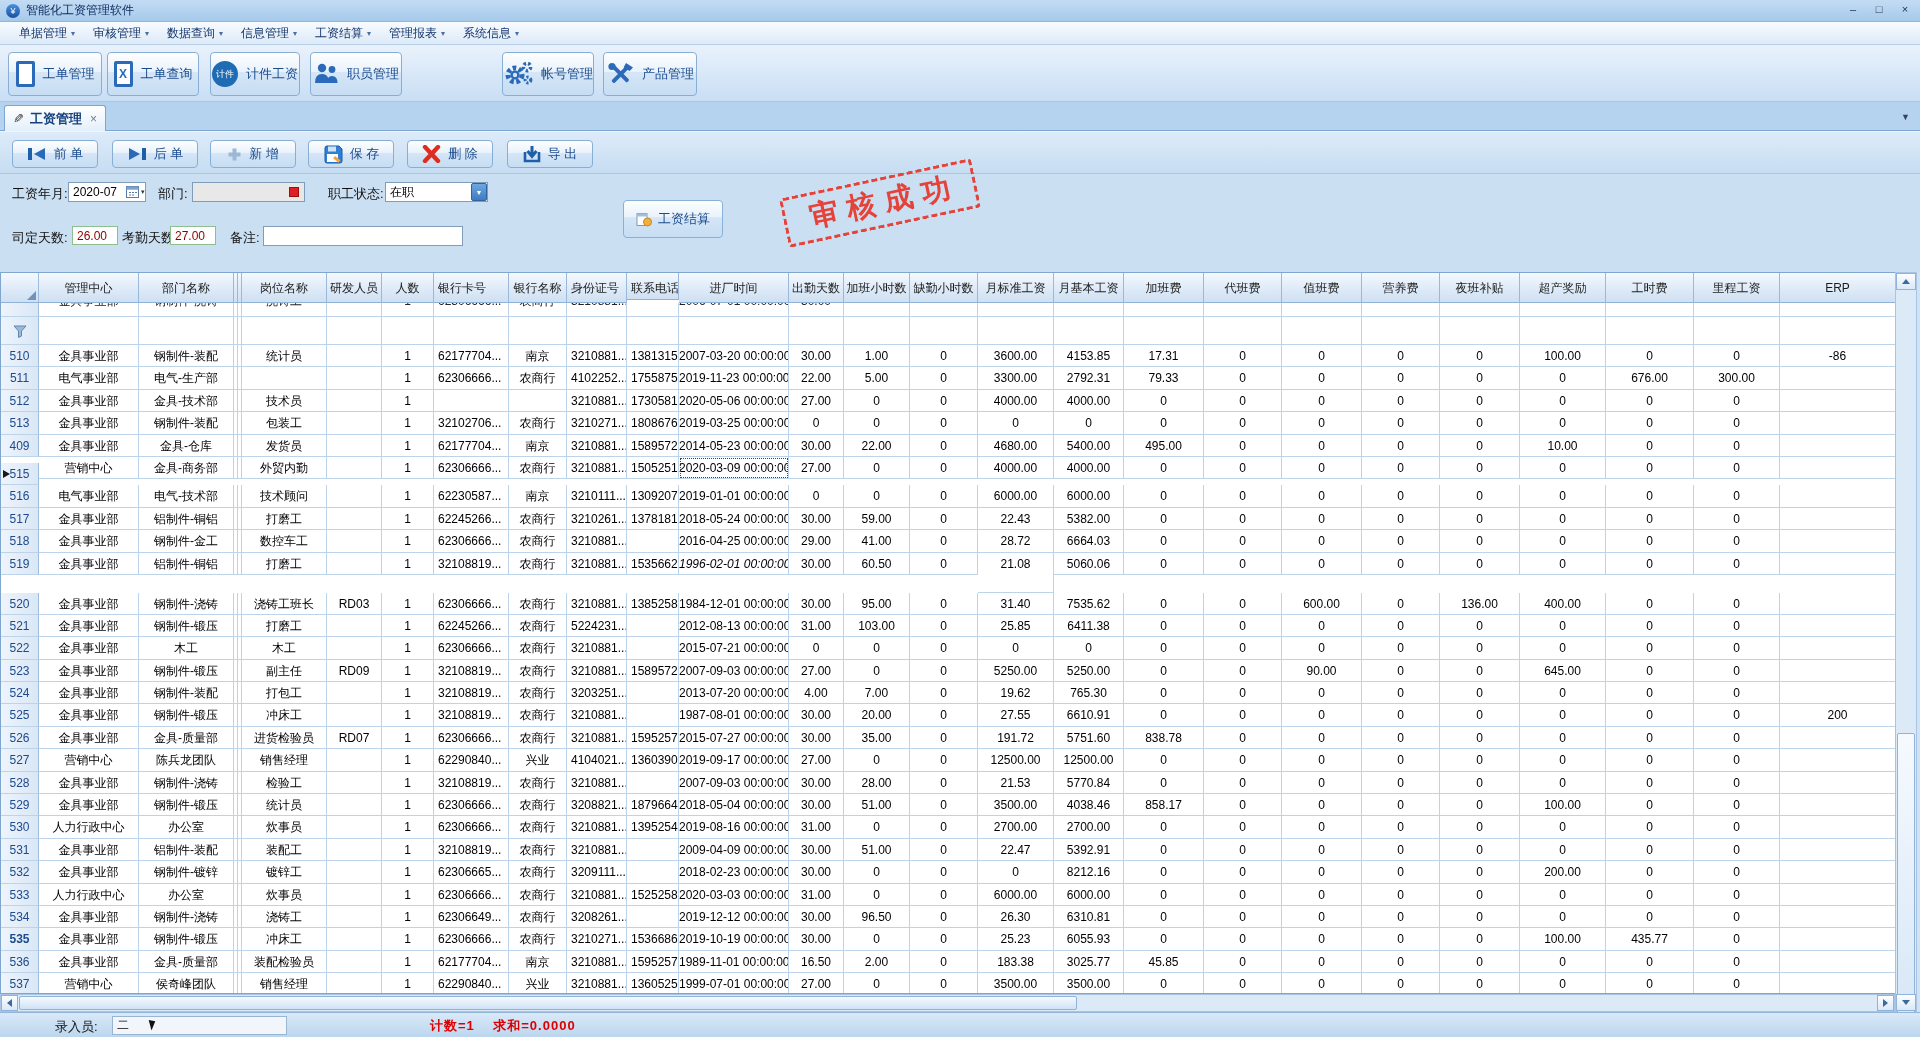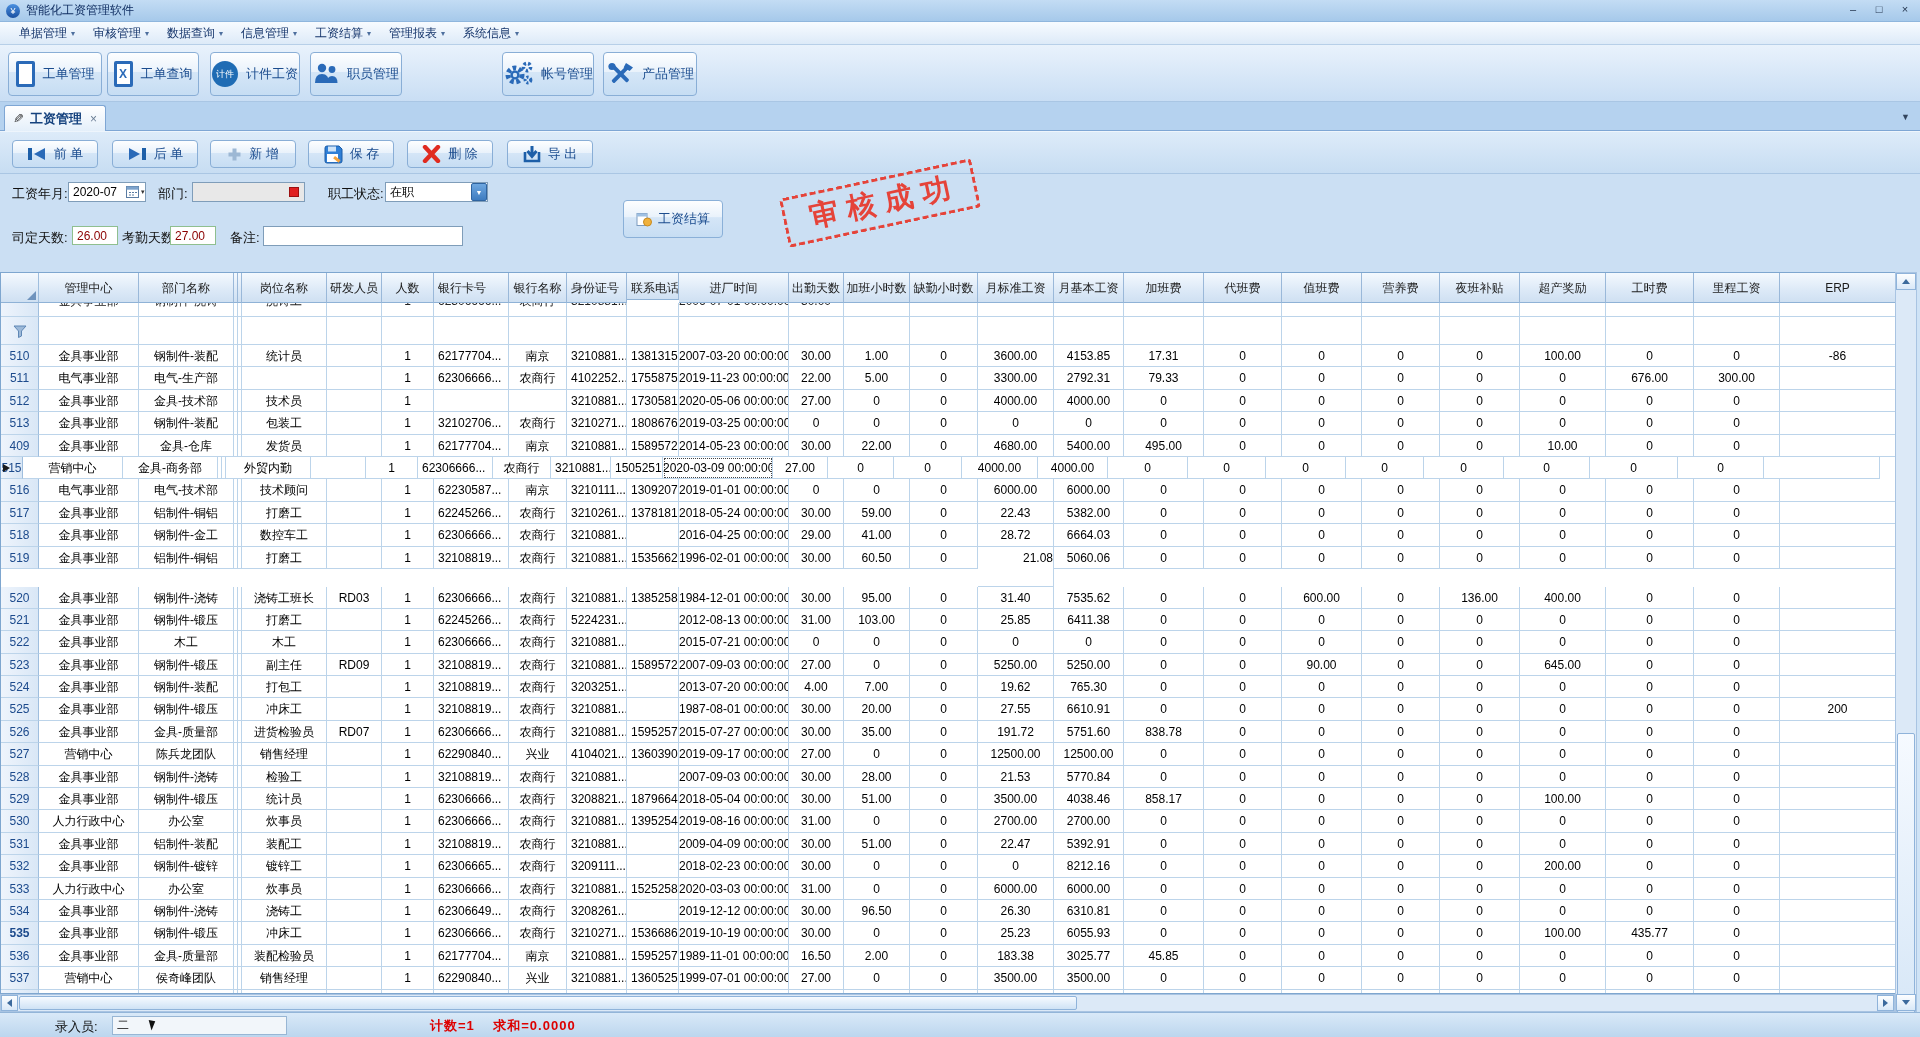--- a/index.html
+++ b/index.html
@@ -576,21 +576,21 @@
       <div class="gcell" style="width: 78px; height: 22.4px; line-height: 22.4px;">0</div>
       <div class="gcell" style="width: 80px; height: 22.4px; line-height: 22.4px;">0</div>
       <div class="gcell" style="width: 78px; height: 22.4px; line-height: 22.4px;">0</div>
       <div class="gcell" style="width: 80px; height: 22.4px; line-height: 22.4px;">0</div>
       <div class="gcell" style="width: 86px; height: 22.4px; line-height: 22.4px;">10.00</div>
       <div class="gcell" style="width: 88px; height: 22.4px; line-height: 22.4px;">0</div>
       <div class="gcell" style="width: 86px; height: 22.4px; line-height: 22.4px;">0</div>
       <div class="gcell" style="width: 116px; height: 22.4px; line-height: 22.4px;"></div>
     </div>
     <div class="grow">
-      <div class="gcell rowhead" style="width: 22px; height: 22.4px; line-height: 22.4px;">515<span class="sel-arrow"></span></div>
+      <div class="gcell rowhead" style="width: 38px; height: 22.4px; line-height: 22.4px; margin-top: 6px;">515<span class="sel-arrow"></span></div>
       <div class="gcell" style="width: 100px; height: 22.4px; line-height: 22.4px;">营销中心</div>
       <div class="gcell" style="width: 95px; height: 22.4px; line-height: 22.4px;">金具-商务部</div>
       <div class="gcell" style="width: 4px; height: 22.4px; line-height: 22.4px;"></div>
       <div class="gcell" style="width: 4px; height: 22.4px; line-height: 22.4px;"></div>
       <div class="gcell" style="width: 85px; height: 22.4px; line-height: 22.4px;">外贸内勤</div>
       <div class="gcell" style="width: 55px; height: 22.4px; line-height: 22.4px;"></div>
       <div class="gcell" style="width: 52px; height: 22.4px; line-height: 22.4px;">1</div>
       <div class="gcell lalign" style="width: 75px; height: 22.4px; line-height: 22.4px;">62306666...</div>
       <div class="gcell" style="width: 58px; height: 22.4px; line-height: 22.4px;">农商行</div>
       <div class="gcell lalign" style="width: 60px; height: 22.4px; line-height: 22.4px;">3210881...</div>
@@ -704,25 +704,25 @@
       <div class="gcell" style="width: 95px; height: 22.4px; line-height: 22.4px;">铝制件-铜铝</div>
       <div class="gcell" style="width: 4px; height: 22.4px; line-height: 22.4px;"></div>
       <div class="gcell" style="width: 4px; height: 22.4px; line-height: 22.4px;"></div>
       <div class="gcell" style="width: 85px; height: 22.4px; line-height: 22.4px;">打磨工</div>
       <div class="gcell" style="width: 55px; height: 22.4px; line-height: 22.4px;"></div>
       <div class="gcell" style="width: 52px; height: 22.4px; line-height: 22.4px;">1</div>
       <div class="gcell lalign" style="width: 75px; height: 22.4px; line-height: 22.4px;">32108819...</div>
       <div class="gcell" style="width: 58px; height: 22.4px; line-height: 22.4px;">农商行</div>
       <div class="gcell lalign" style="width: 60px; height: 22.4px; line-height: 22.4px;">3210881...</div>
       <div class="gcell lalign" style="width: 52px; height: 22.4px; line-height: 22.4px;">1535662...</div>
-      <div class="gcell" style="width: 110px; height: 22.4px; line-height: 22.4px;">1996-02-01 00:00:00</div>
+      <div class="gcell" style="width: 110px; height: 22.4px; line-height: 22.4px; font-style: italic;">1996-02-01 00:00:00</div>
       <div class="gcell" style="width: 55px; height: 22.4px; line-height: 22.4px;">30.00</div>
       <div class="gcell" style="width: 66px; height: 22.4px; line-height: 22.4px;">60.50</div>
       <div class="gcell" style="width: 68px; height: 22.4px; line-height: 22.4px;">0</div>
-      <div class="gcell" style="width: 76px; height: 40px; line-height: 22.4px; text-align: right;">21.08</div>
+      <div class="gcell" style="width: 76px; height: 40px; line-height: 22.4px;">21.08</div>
       <div class="gcell" style="width: 70px; height: 22.4px; line-height: 22.4px;">5060.06</div>
       <div class="gcell" style="width: 80px; height: 22.4px; line-height: 22.4px;">0</div>
       <div class="gcell" style="width: 78px; height: 22.4px; line-height: 22.4px;">0</div>
       <div class="gcell" style="width: 80px; height: 22.4px; line-height: 22.4px;">0</div>
       <div class="gcell" style="width: 78px; height: 22.4px; line-height: 22.4px;">0</div>
       <div class="gcell" style="width: 80px; height: 22.4px; line-height: 22.4px;">0</div>
       <div class="gcell" style="width: 86px; height: 22.4px; line-height: 22.4px;">0</div>
       <div class="gcell" style="width: 88px; height: 22.4px; line-height: 22.4px;">0</div>
       <div class="gcell" style="width: 86px; height: 22.4px; line-height: 22.4px;">0</div>
       <div class="gcell" style="width: 116px; height: 22.4px; line-height: 22.4px;"></div>

